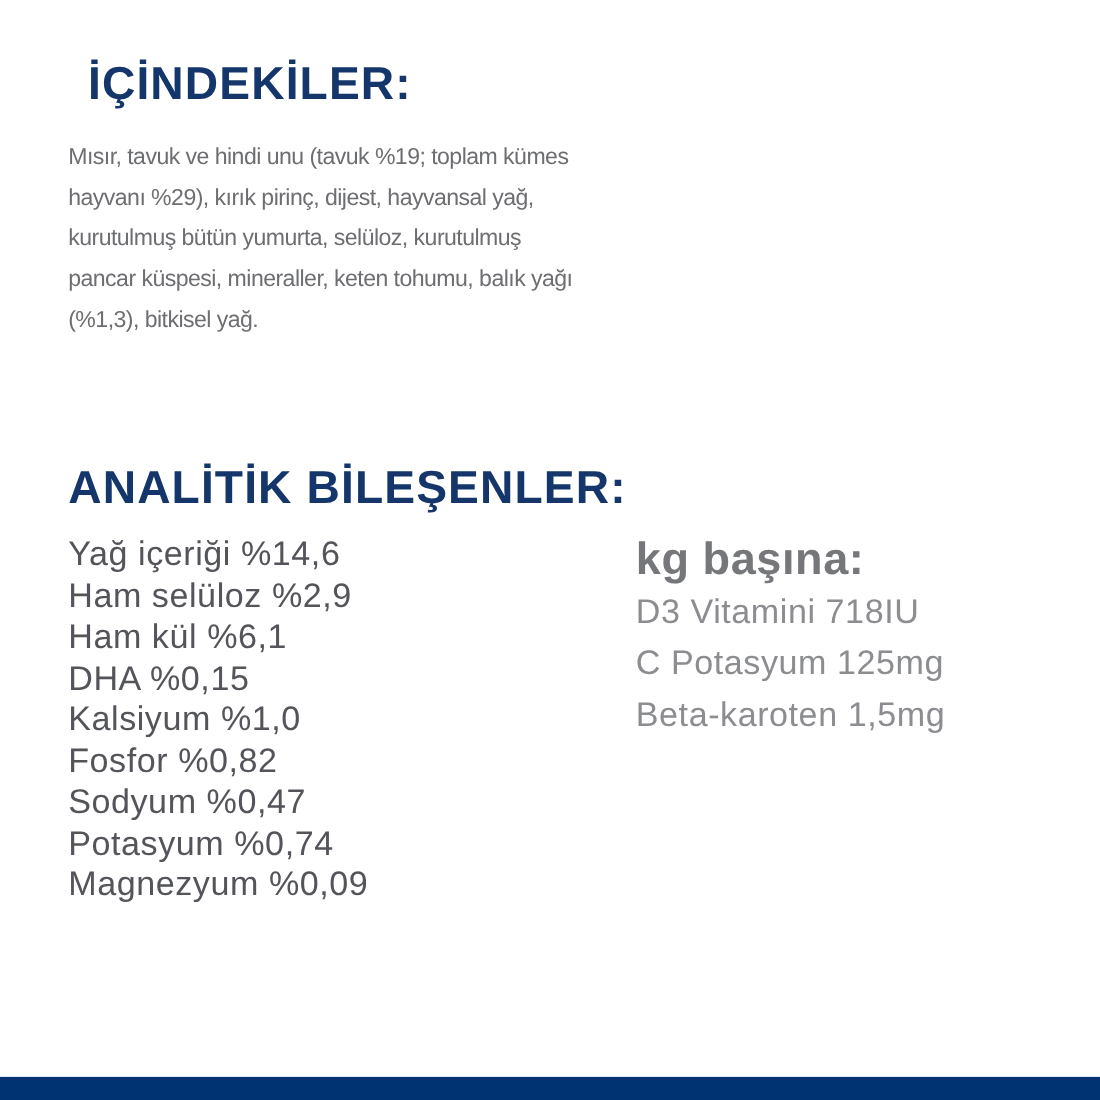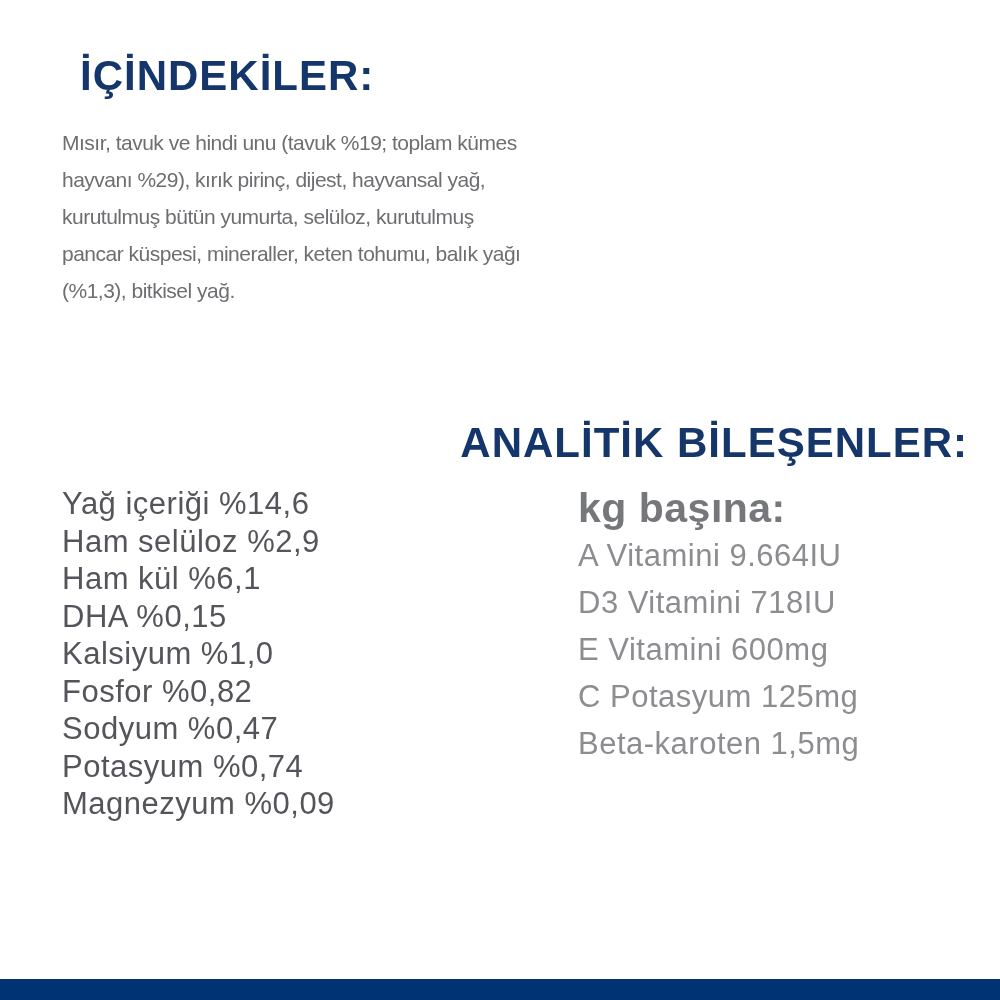--- a/index.html
+++ b/index.html
@@ -35,21 +35,20 @@
   .ingredients-body {
     margin: 24px 0 0 0;
     color: #6d6e71;
     font-size: 21px;
     line-height: 37px;
     letter-spacing: -0.5px;
     white-space: pre-line;
   }
   .title-analytical {
     margin-top: 110px;
-    text-align: right;
   }
   .columns {
     display: flex;
     margin-top: 18px;
   }
   .col-left {
     width: 516px;
     flex: 0 0 516px;
   }
   .nutrient-row {
@@ -107,23 +106,21 @@
       <div class="nutrient-row">DHA %0,15</div>
       <div class="nutrient-row">Kalsiyum %1,0</div>
       <div class="nutrient-row">Fosfor %0,82</div>
       <div class="nutrient-row">Sodyum %0,47</div>
       <div class="nutrient-row">Potasyum %0,74</div>
       <div class="nutrient-row">Magnezyum %0,09</div>
     </div>
 
     <div class="col-right">
       <div class="per-kg-title">kg başına:</div>
-      <div class="vitamin-row">A Vitamini 9.664IU</div>
       <div class="vitamin-row">D3 Vitamini 718IU</div>
-      <div class="vitamin-row">E Vitamini 600mg</div>
       <div class="vitamin-row">C Potasyum 125mg</div>
       <div class="vitamin-row">Beta-karoten 1,5mg</div>
     </div>
 
   </div>
 </div>
 
 <div class="footer-bar"></div>
 
 </body></html>

